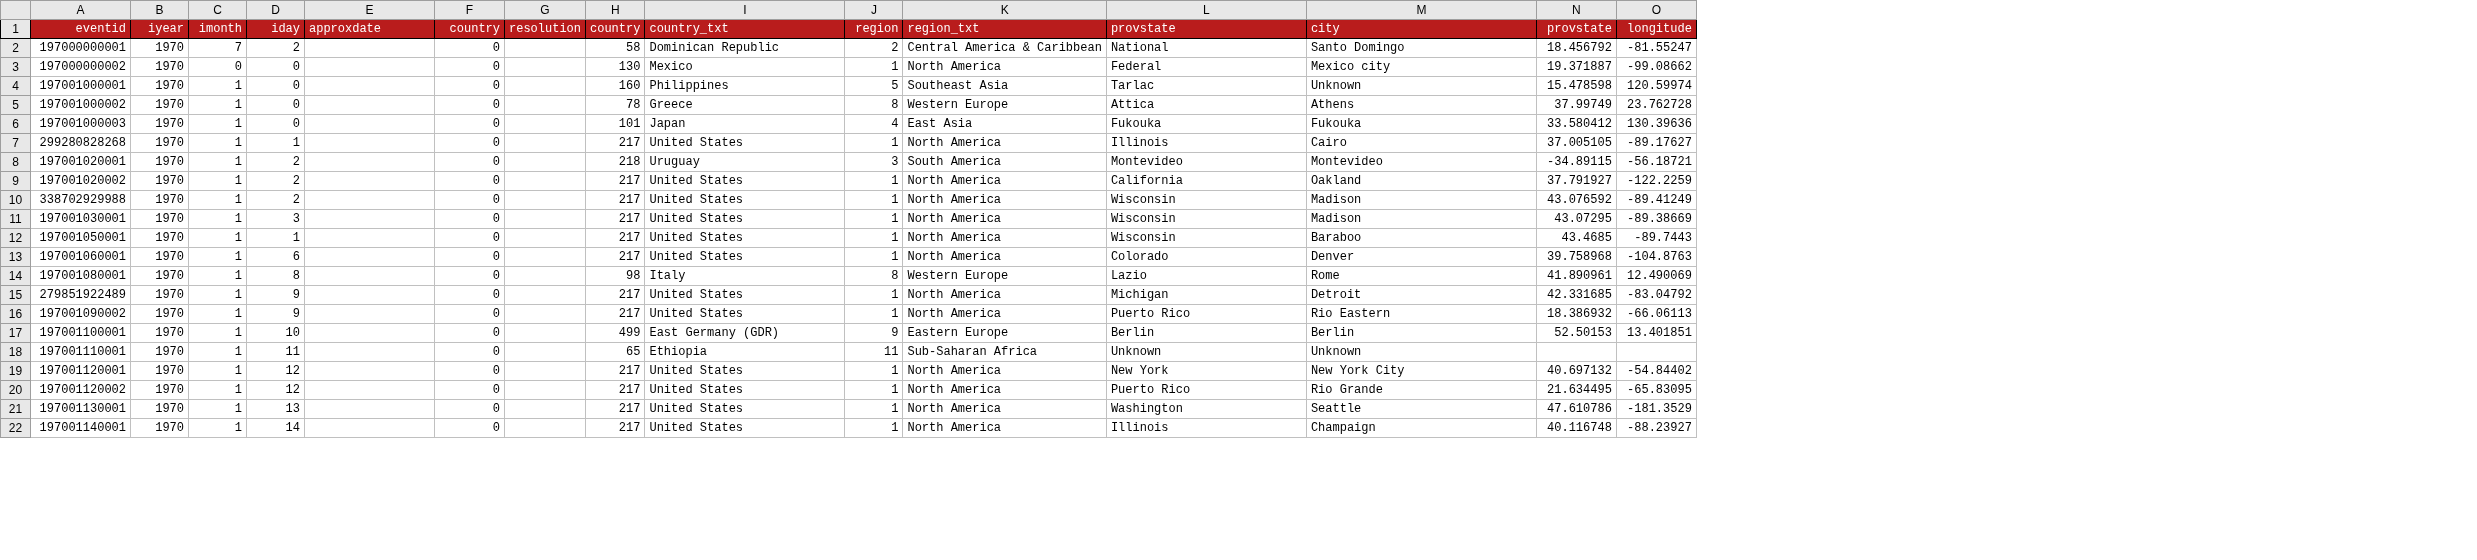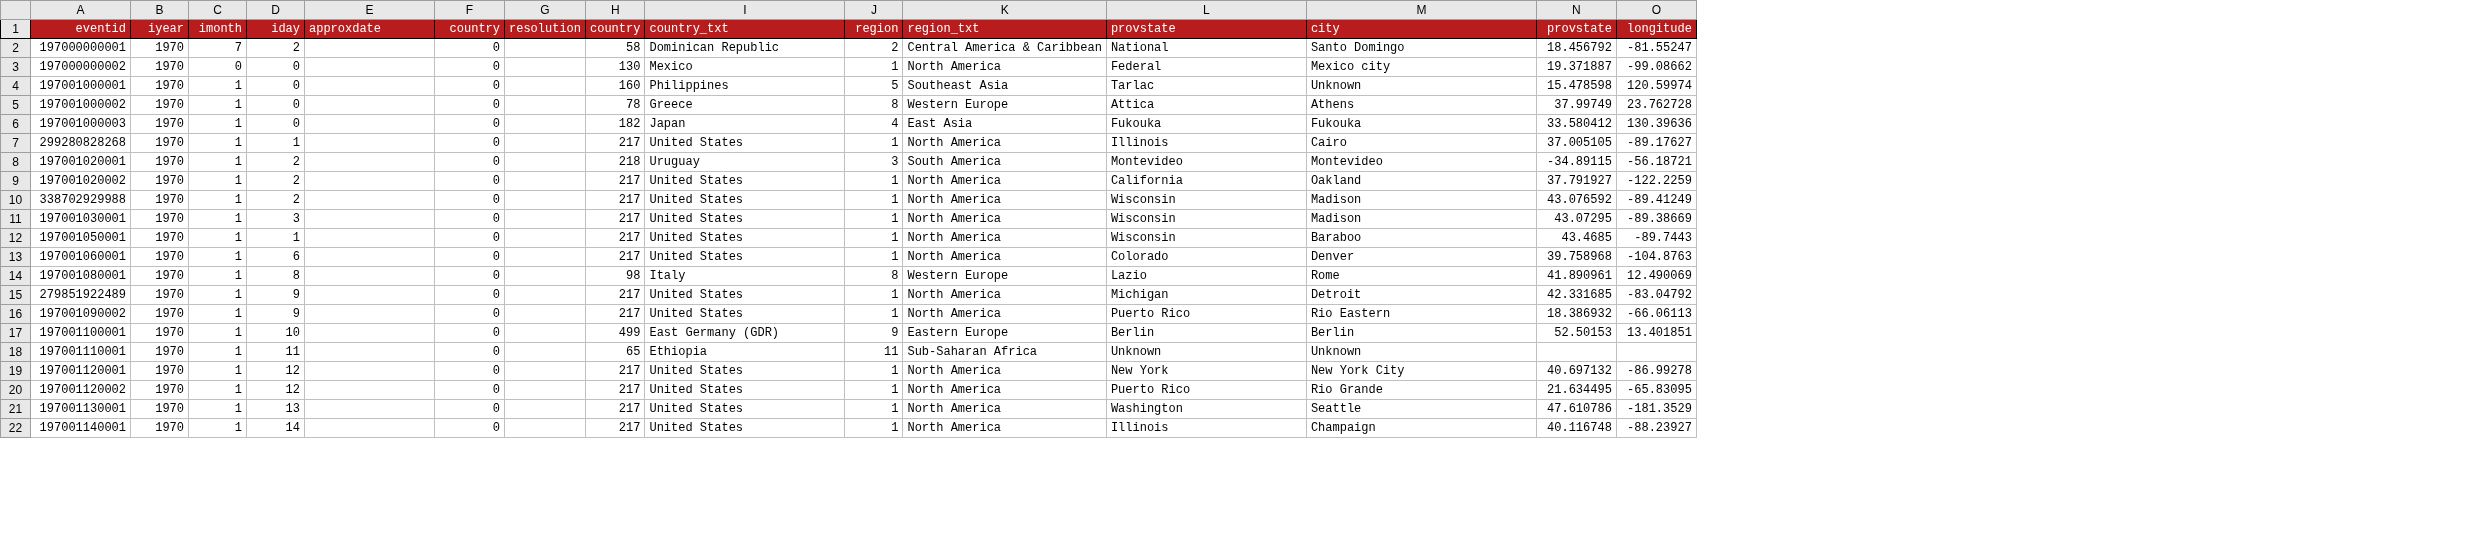--- a/index.html
+++ b/index.html
@@ -181,21 +181,21 @@
     </div>
     <div class="row">
       <div class="cell row-hdr">6</div>
       <div class="cell wA num">197001000003</div>
       <div class="cell wB num">1970</div>
       <div class="cell wC num">1</div>
       <div class="cell wD num">0</div>
       <div class="cell wE txt"></div>
       <div class="cell wF num">0</div>
       <div class="cell wG txt"></div>
-      <div class="cell wH num">182</div>
+      <div class="cell wH num">101</div>
       <div class="cell wI txt">Japan</div>
       <div class="cell wJ num">4</div>
       <div class="cell wK txt">East Asia</div>
       <div class="cell wL txt">Fukouka</div>
       <div class="cell wM txt">Fukouka</div>
       <div class="cell wN num">33.580412</div>
       <div class="cell wO num">130.39636</div>
     </div>
     <div class="row">
       <div class="cell row-hdr">7</div>
@@ -422,21 +422,21 @@
       <div class="cell wE txt"></div>
       <div class="cell wF num">0</div>
       <div class="cell wG txt"></div>
       <div class="cell wH num">217</div>
       <div class="cell wI txt">United States</div>
       <div class="cell wJ num">1</div>
       <div class="cell wK txt">North America</div>
       <div class="cell wL txt">New York</div>
       <div class="cell wM txt">New York City</div>
       <div class="cell wN num">40.697132</div>
-      <div class="cell wO num">-86.99278</div>
+      <div class="cell wO num">-54.84402</div>
     </div>
     <div class="row">
       <div class="cell row-hdr">20</div>
       <div class="cell wA num">197001120002</div>
       <div class="cell wB num">1970</div>
       <div class="cell wC num">1</div>
       <div class="cell wD num">12</div>
       <div class="cell wE txt"></div>
       <div class="cell wF num">0</div>
       <div class="cell wG txt"></div>

